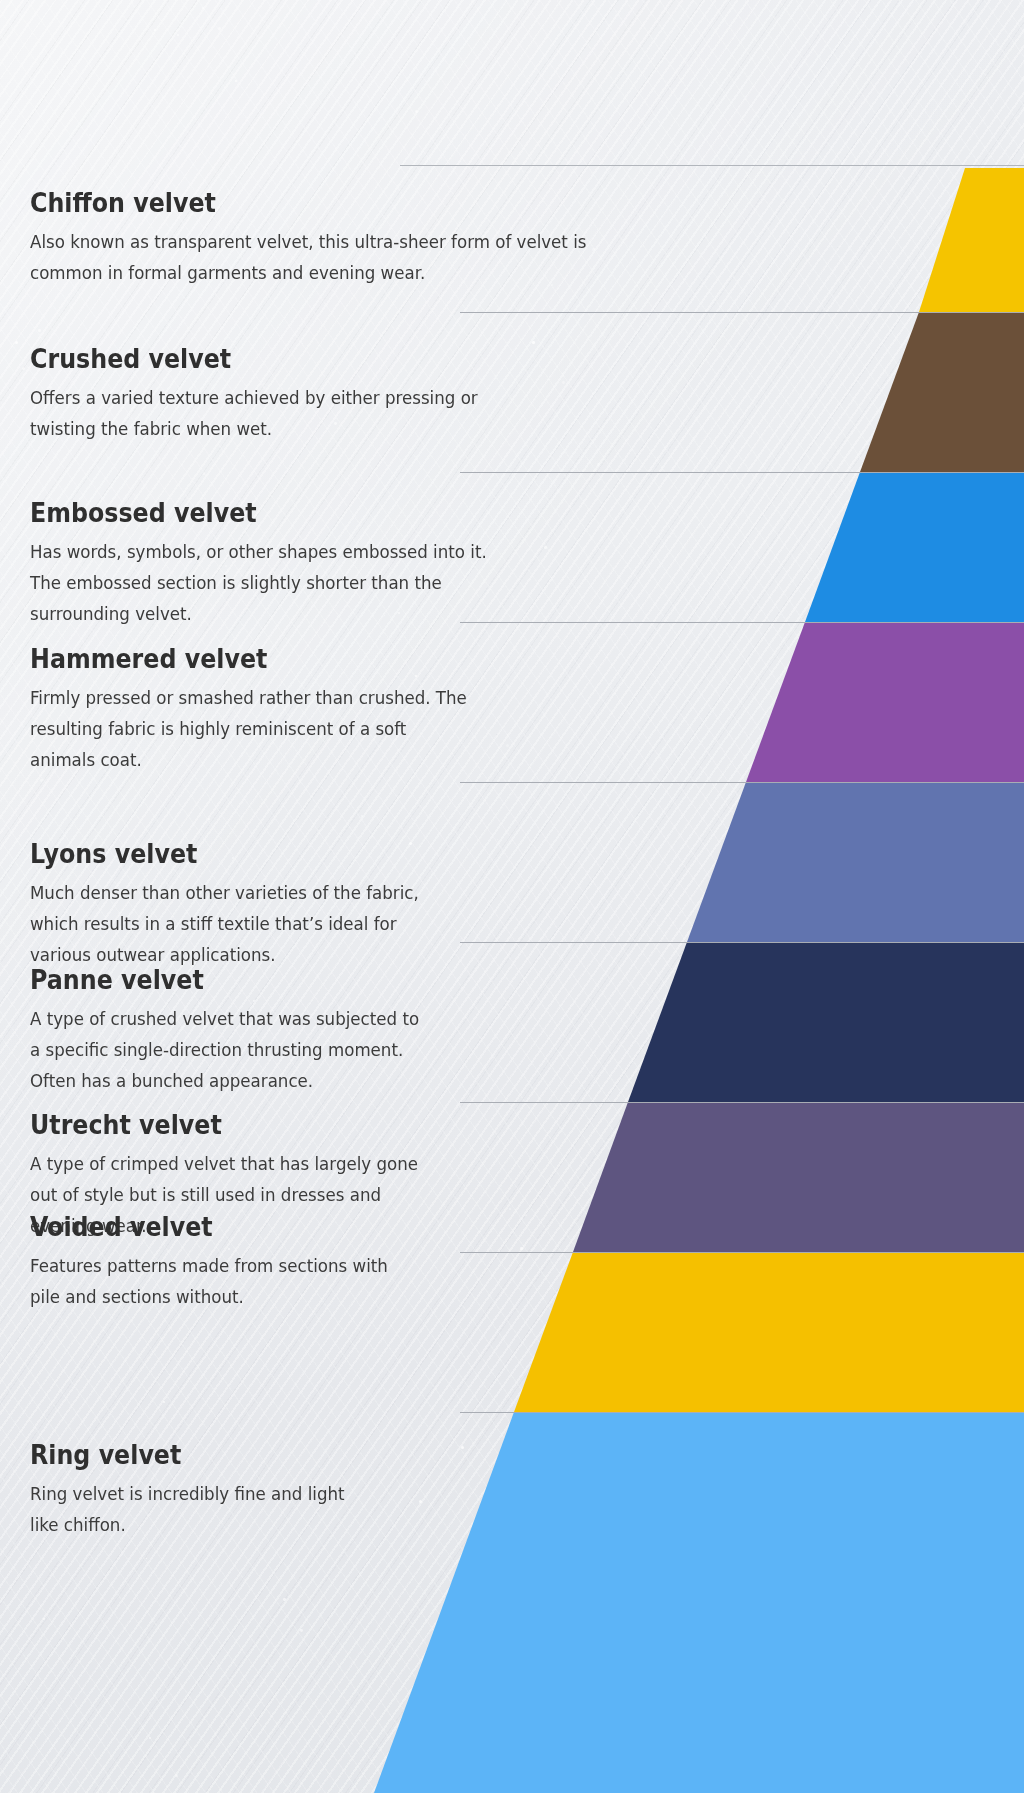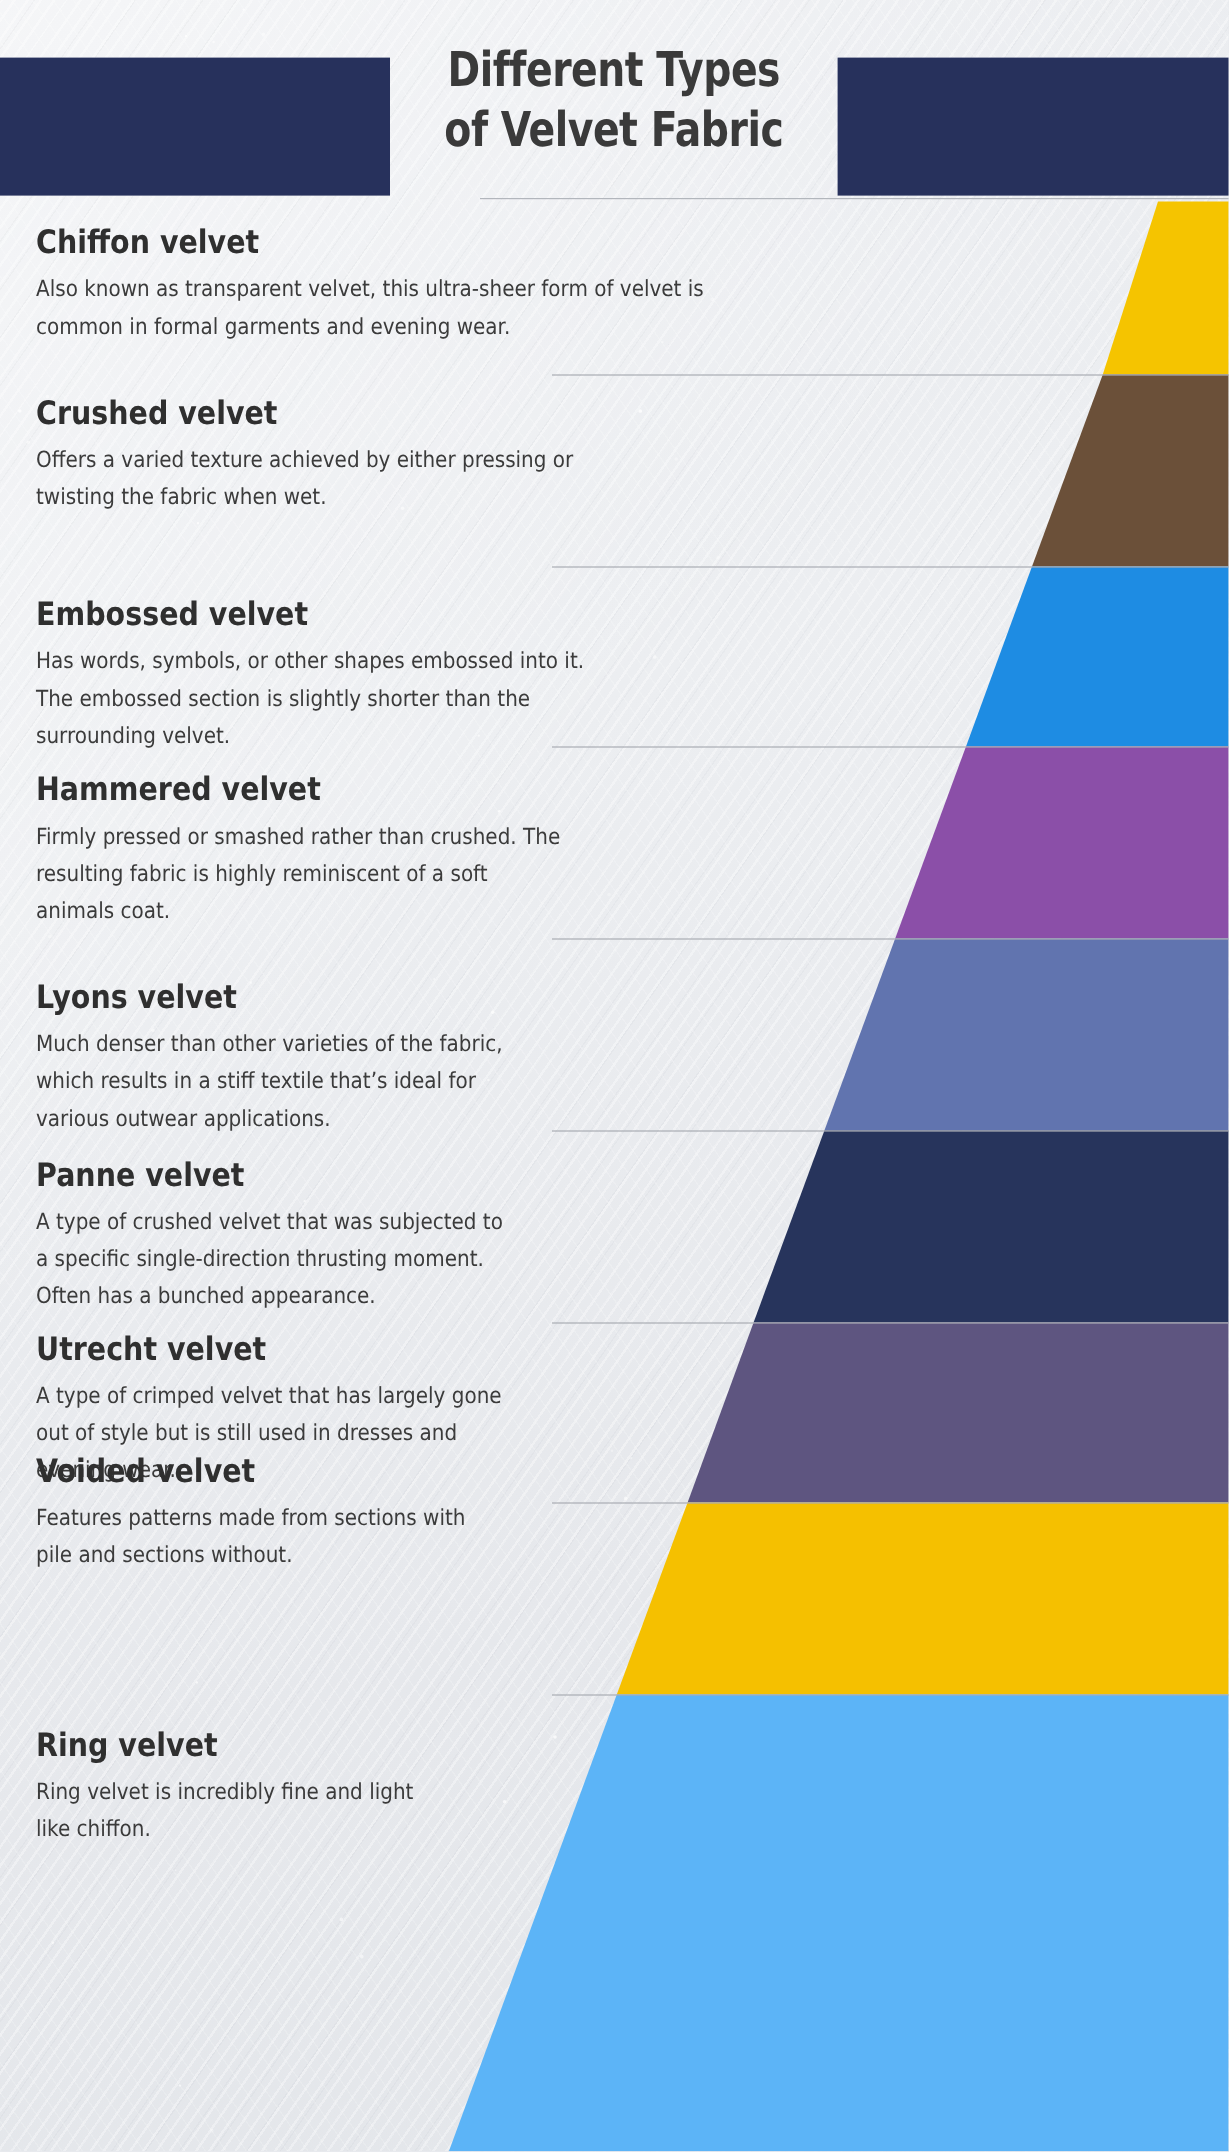--- a/index.html
+++ b/index.html
@@ -182,40 +182,32 @@
       <span style="left: 359px; top: 1416px; width: 1.3px; height: 1.3px; opacity: 0.42;"></span>
       <span style="left: 415px; top: 675px; width: 2.1px; height: 2.1px; opacity: 0.83;"></span>
       <span style="left: 200px; top: 869px; width: 1px; height: 1px; opacity: 0.48;"></span>
       <span style="left: 235px; top: 80px; width: 2.1px; height: 2.1px; opacity: 0.79;"></span>
       <span style="left: 635px; top: 1319px; width: 2.9px; height: 2.9px; opacity: 0.51;"></span>
       <span style="left: 564px; top: 186px; width: 1.1px; height: 1.1px; opacity: 0.67;"></span>
       <span style="left: 146px; top: 1558px; width: 1.3px; height: 1.3px; opacity: 0.83;"></span>
       <span style="left: 334px; top: 422px; width: 2.9px; height: 2.9px; opacity: 0.65;"></span>
     </div>
 
-  <div id="header">
-    <div class="hdr-bar" id="hdr-bar-left" style="background: rgb(39, 49, 92);"></div>
-    <div class="hdr-bar" id="hdr-bar-right" style="background: rgb(39, 49, 92);"></div>
-    <div id="title">
-      <div>Different Types</div>
-      <div>of Velvet Fabric</div>
-    </div>
-  </div>
 
   <div class="divider" id="rule-top"></div>
 
   <div id="content">
       <div class="section" style="top: 188px;">
         <div class="sec-title">Chiffon velvet</div>
         <div class="sec-body">
           <span class="ln">Also known as transparent velvet, this ultra-sheer form of velvet is</span>
           <span class="ln">common in formal garments and evening wear.</span>
         </div>
       </div>
-      <div class="section" style="top: 330px;">
+      <div class="section" style="top: 344px;">
         <div class="sec-title">Crushed velvet</div>
         <div class="sec-body">
           <span class="ln">Offers a varied texture achieved by either pressing or</span>
           <span class="ln">twisting the fabric when wet.</span>
         </div>
       </div>
       <div class="section" style="top: 498px;">
         <div class="sec-title">Embossed velvet</div>
         <div class="sec-body">
           <span class="ln">Has words, symbols, or other shapes embossed into it.</span>
@@ -224,21 +216,21 @@
         </div>
       </div>
       <div class="section" style="top: 644px;">
         <div class="sec-title">Hammered velvet</div>
         <div class="sec-body">
           <span class="ln">Firmly pressed or smashed rather than crushed. The</span>
           <span class="ln">resulting fabric is highly reminiscent of a soft</span>
           <span class="ln">animals coat.</span>
         </div>
       </div>
-      <div class="section" style="top: 817px;">
+      <div class="section" style="top: 839px;">
         <div class="sec-title">Lyons velvet</div>
         <div class="sec-body">
           <span class="ln">Much denser than other varieties of the fabric,</span>
           <span class="ln">which results in a stiff textile that’s ideal for</span>
           <span class="ln">various outwear applications.</span>
         </div>
       </div>
       <div class="section" style="top: 965px;">
         <div class="sec-title">Panne velvet</div>
         <div class="sec-body">

